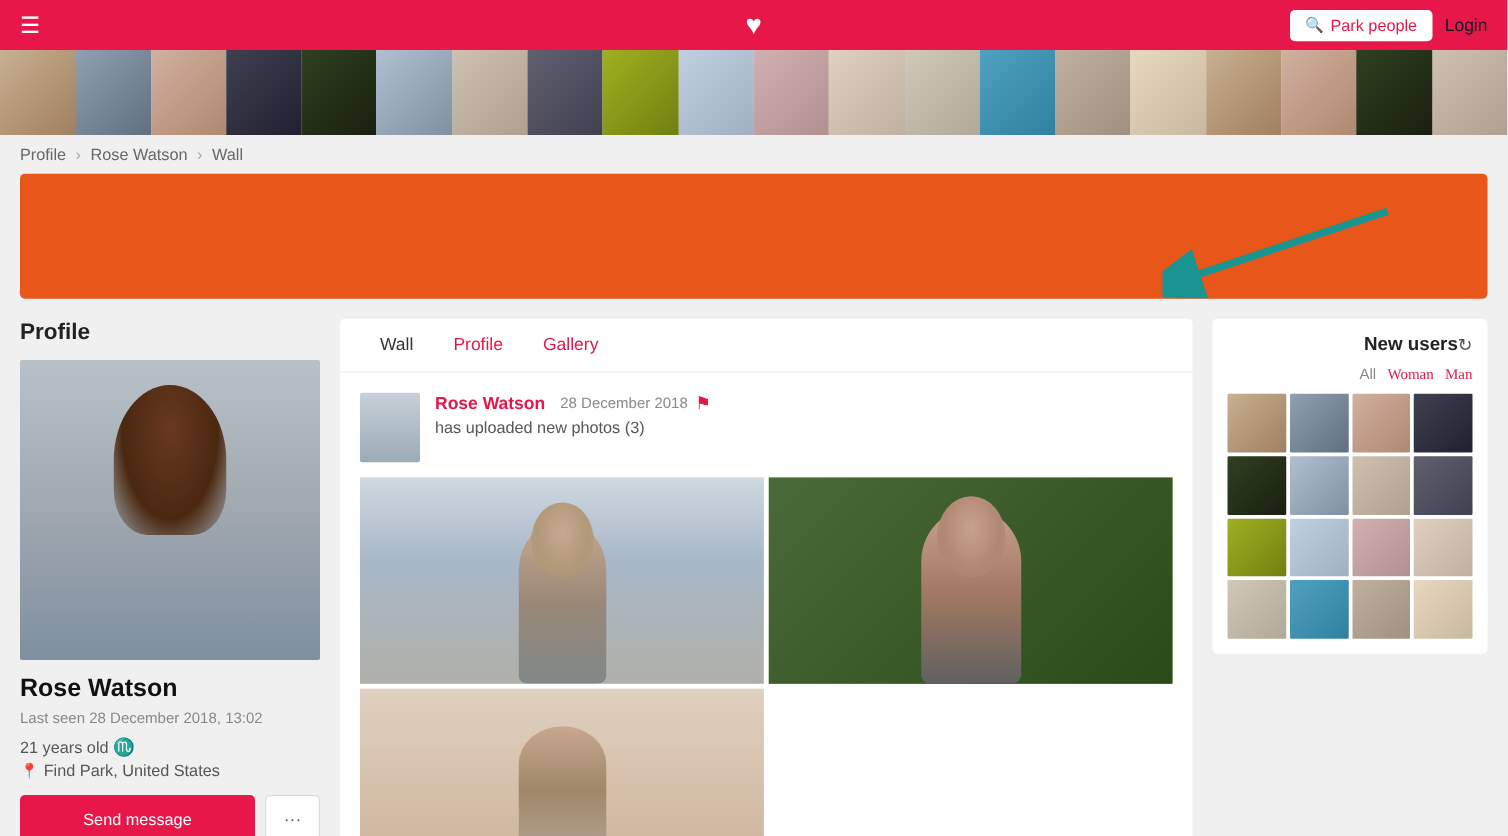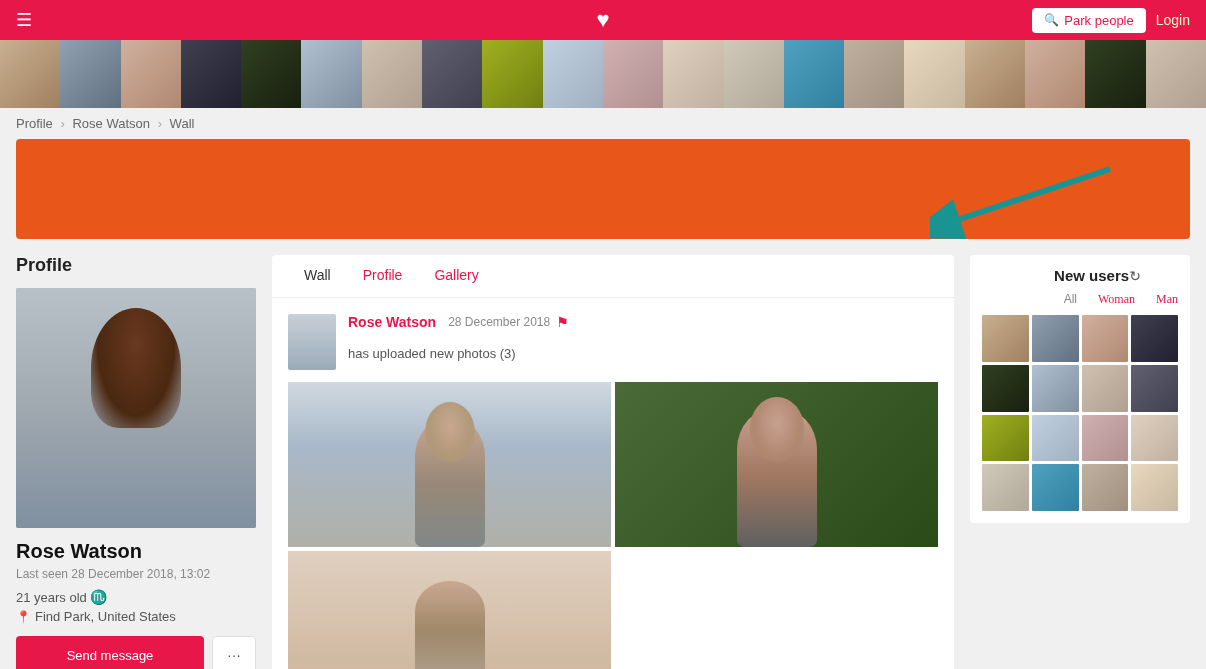--- a/index.html
+++ b/index.html
@@ -28,21 +28,21 @@
       padding: 5px 12px;
       cursor: pointer;
       font-size: 13px;
       display: flex;
       align-items: center;
       gap: 5px;
     }
     .find-people-btn .search-ico { font-size: 12px; }
     .login-btn {
       background: transparent;
-      color: #fef9c3;
+      color: #0f172a;
       border: none;
       cursor: pointer;
       font-size: 14px;
     }
 
     
     .profile-strip {
       display: flex;
       height: 68px;
       overflow: hidden;
@@ -206,21 +206,21 @@
       height: 100%;
       background: linear-gradient(to bottom, #c8d0d8, #9aabb8);
     }
     .post-info { flex: 1; }
     .post-user-name {
       color: #e8174a;
       font-weight: bold;
       font-size: 14px;
     }
     .post-date { color: #888; font-size: 12px; margin-left: 6px; }
-    .post-text { font-size: 13px; color: #555; margin-top: 16px; }
+    .post-text { font-size: 13px; color: #555; margin-top: 4px; }
     .flag-icon { color: #e8174a; font-size: 14px; cursor: pointer; }
 
     
     .photo-grid {
       display: grid;
       grid-template-columns: 1fr 1fr;
       grid-template-rows: auto auto;
       gap: 4px;
     }
     .photo-placeholder {
@@ -242,34 +242,34 @@
       width: 220px;
       flex-shrink: 0;
     }
     .new-users-panel {
       background: white;
       border-radius: 4px;
       padding: 12px;
     }
     .new-users-header {
       display: flex;
-      justify-content: center;
+      justify-content: flex-end;
       align-items: center;
       margin-bottom: 8px;
       margin-left: 35px;
     }
     .new-users-title {
       font-size: 15px;
       font-weight: bold;
       color: #222;
     }
     .refresh-icon { color: #555; cursor: pointer; font-size: 14px; }
     .filter-links {
       display: flex;
-      gap: 21px;
+      gap: 9px;
       justify-content: flex-end;
       margin-bottom: 8px;
     }
     .filter-link {
       font-size: 12px;
       color: #888;
       cursor: pointer;
       text-decoration: none;
     }
     .filter-link.active { color: #e8174a; font-family: Liberation Serif, serif; }

